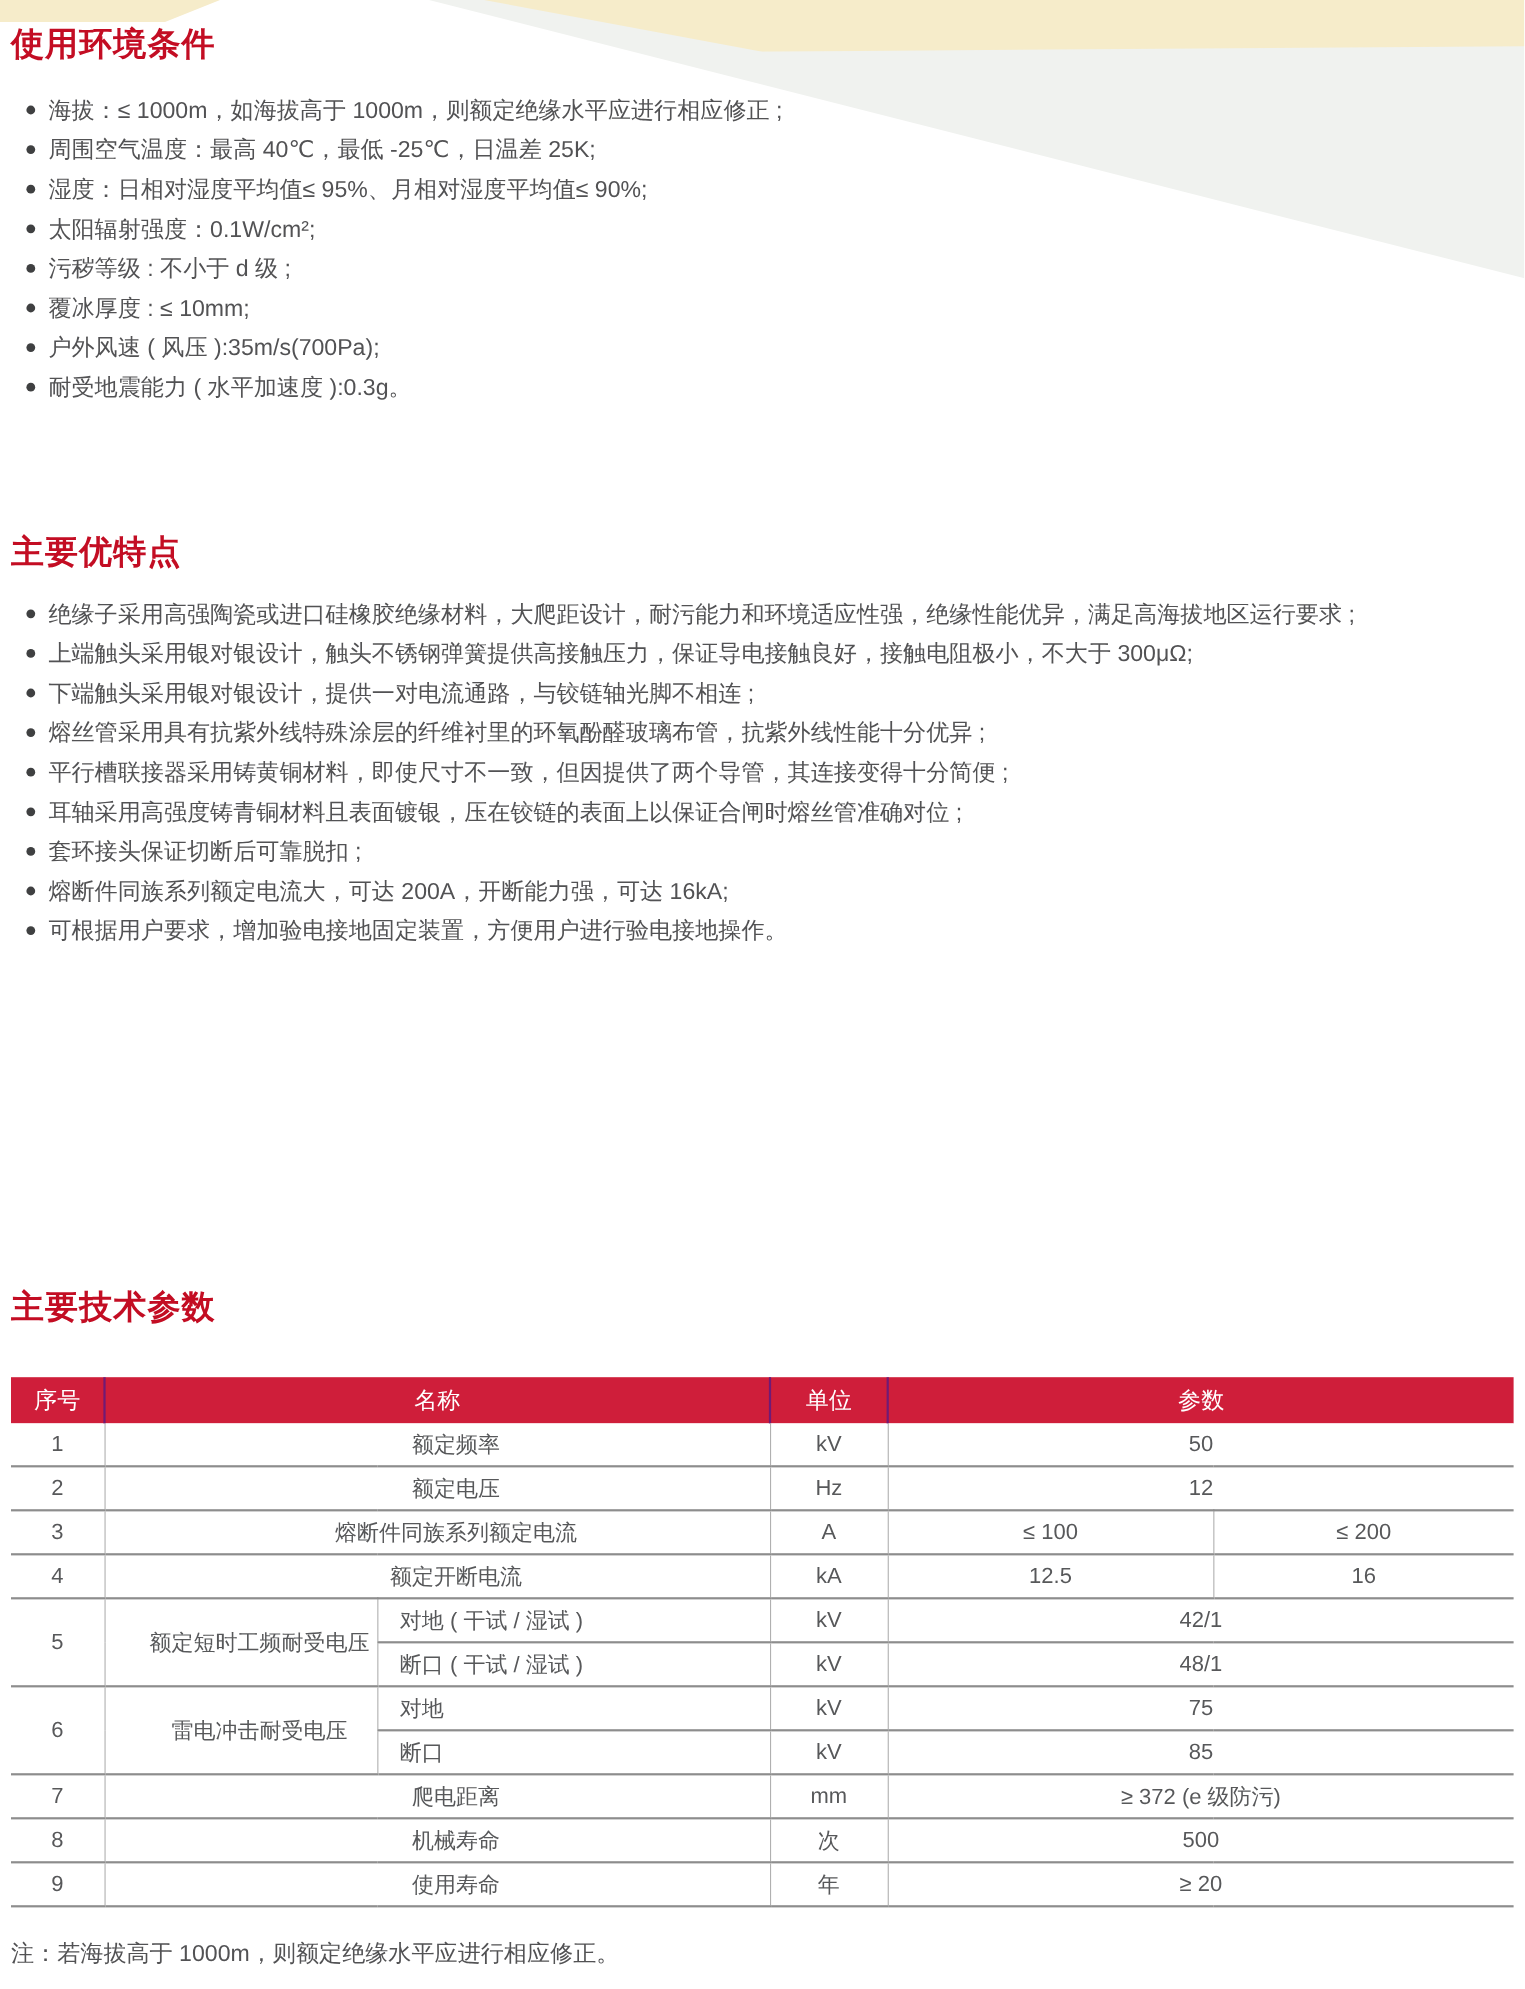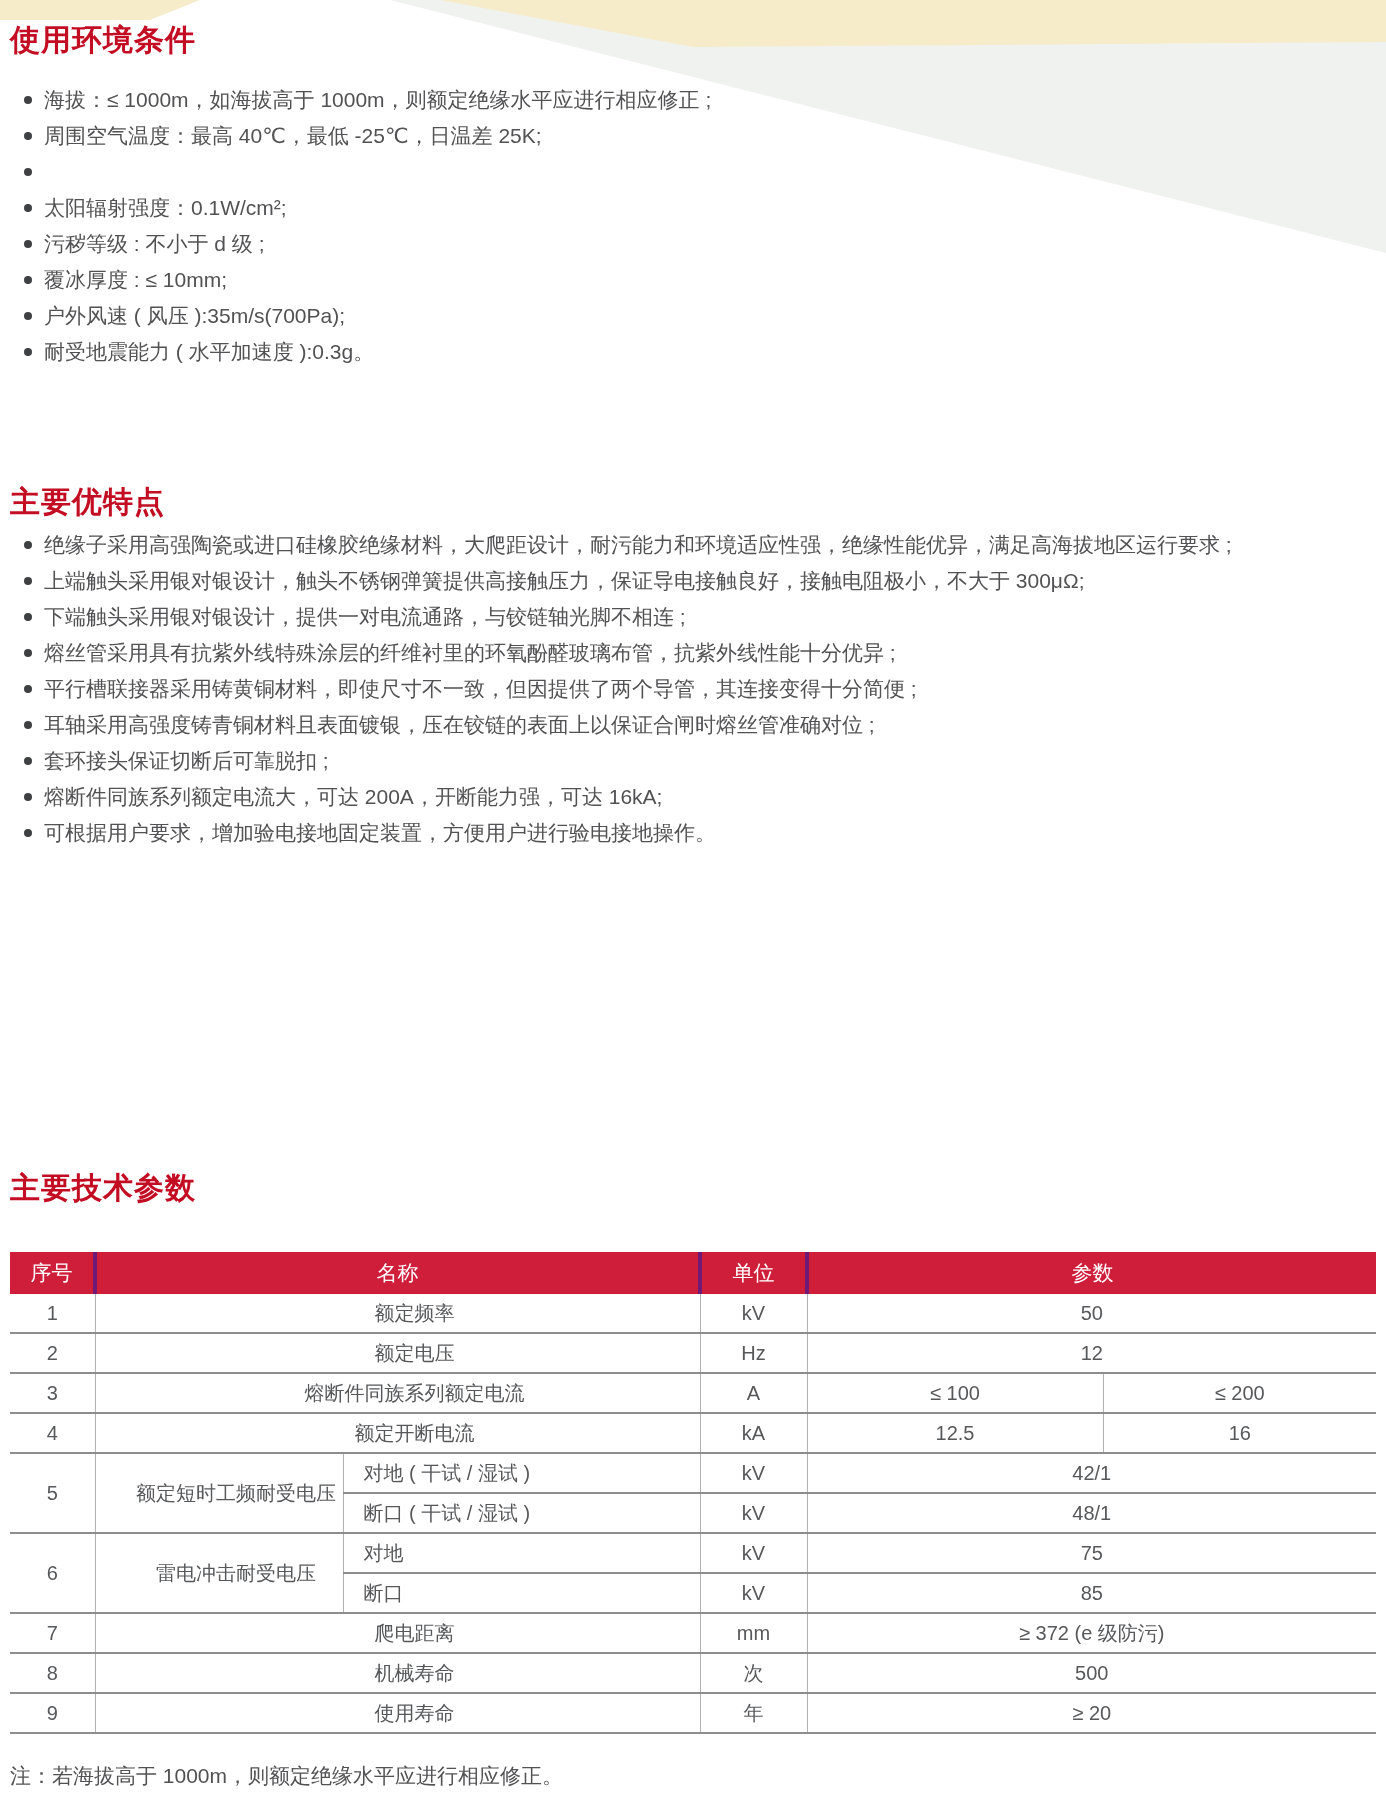--- a/index.html
+++ b/index.html
@@ -36,39 +36,39 @@
   }
   #env-title{top:20px;}
   #features-title{top:482px;}
   #params-title{top:1168px;}
 
   ul.blist{
     position:absolute;left:10px;z-index:2;
     margin:12px;padding:0;list-style:none;
   }
   #env-list{top:70px;}
-  #features-list{top:515px;}
+  #features-list{top:528px;}
   ul.blist li{
     height:36px;display:flex;align-items:center;
     font-size:21px;color:#525254;white-space:nowrap;
   }
   .dot{
     width:8px;height:8px;border-radius:50%;
     background:#3f4041;margin:0 12px 0 2px;flex:0 0 auto;
   }
   
   .ptable{
     position:absolute;left:10px;top:1252px;z-index:2;
     width:1366px;border-collapse:collapse;table-layout:fixed;
     font-size:20px;color:#57585a;
   }
   .ptable th{
     background:#cf1e3a;color:#ffffff;font-weight:normal;
     font-size:21px;height:40px;text-align:center;
-    border-right:4px solid #701a75;
+    border-right:2px solid #701a75;
   }
   .ptable th:last-child{border-right:none;}
   .ptable td{
     height:38px;text-align:center;background:#ffffff;
     border-bottom:2px solid #8d8d8d;
     border-right:1px solid #b0b0b0;
     padding:0;
   }
   .ptable td:last-child{border-right:none;}
   .ptable td.name{text-align:center;padding-left:34px;}
@@ -92,20 +92,21 @@
     <li>
         <span class="dot"></span>
         <span>海拔：≤ 1000m，如海拔高于 1000m，则额定绝缘水平应进行相应修正 ;</span>
       </li>
     <li>
         <span class="dot"></span>
         <span>周围空气温度：最高 40℃，最低 -25℃，日温差 25K;</span>
       </li>
     <li>
         <span class="dot"></span>
+        <span>湿度：日相对湿度平均值≤ 95%、月相对湿度平均值≤ 90%;</span>
       </li>
     <li>
         <span class="dot"></span>
         <span>太阳辐射强度：0.1W/cm²;</span>
       </li>
     <li>
         <span class="dot"></span>
         <span>污秽等级 : 不小于 d 级 ;</span>
       </li>
     <li>

